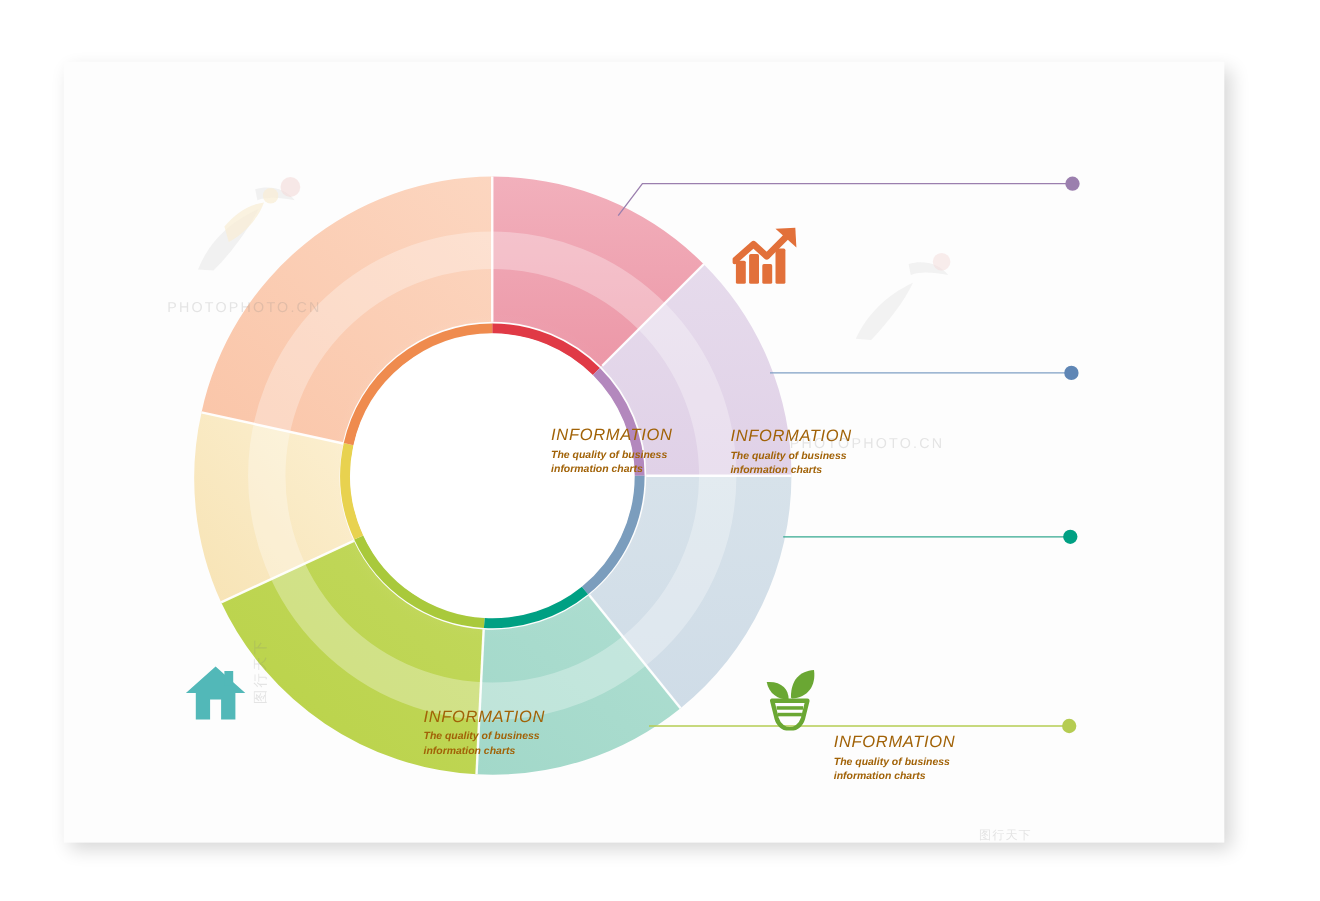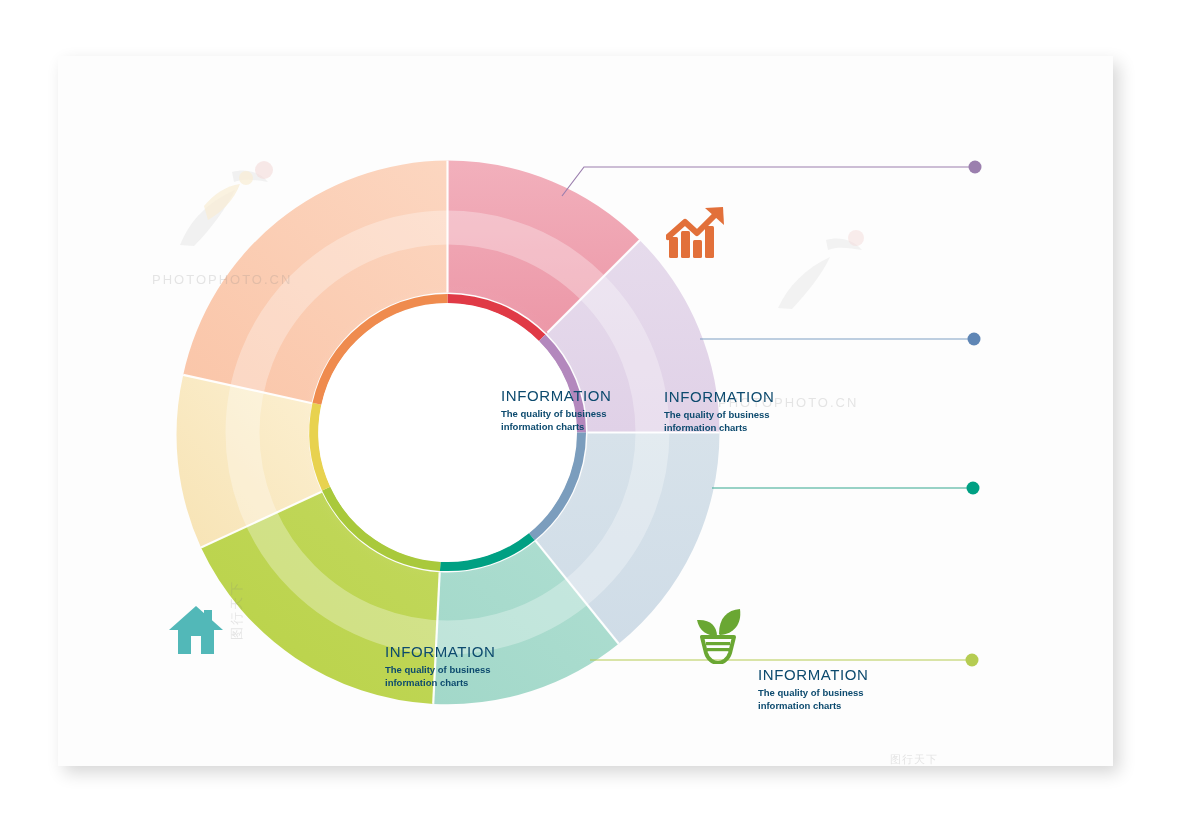--- a/index.html
+++ b/index.html
@@ -32,23 +32,24 @@
     left: 175px;
     top: 160px;
     width: 545px;
     height: 545px;
   }
   #donut-svg { display:block; width:545px; height:545px; }
 
   
   .seg-label {
     position: absolute;
-    color: #0c4a6e;
+    color: #a16207;
     line-height: 1.28;
     pointer-events: none;
+    font-style: italic;
   }
   .seg-title {
     font-size: 15px;
     letter-spacing: 0.6px;
     font-weight: 400;
     margin: 0 0 3px 0;
     white-space: nowrap;
   }
   .seg-sub {
     font-size: 9.5px;

